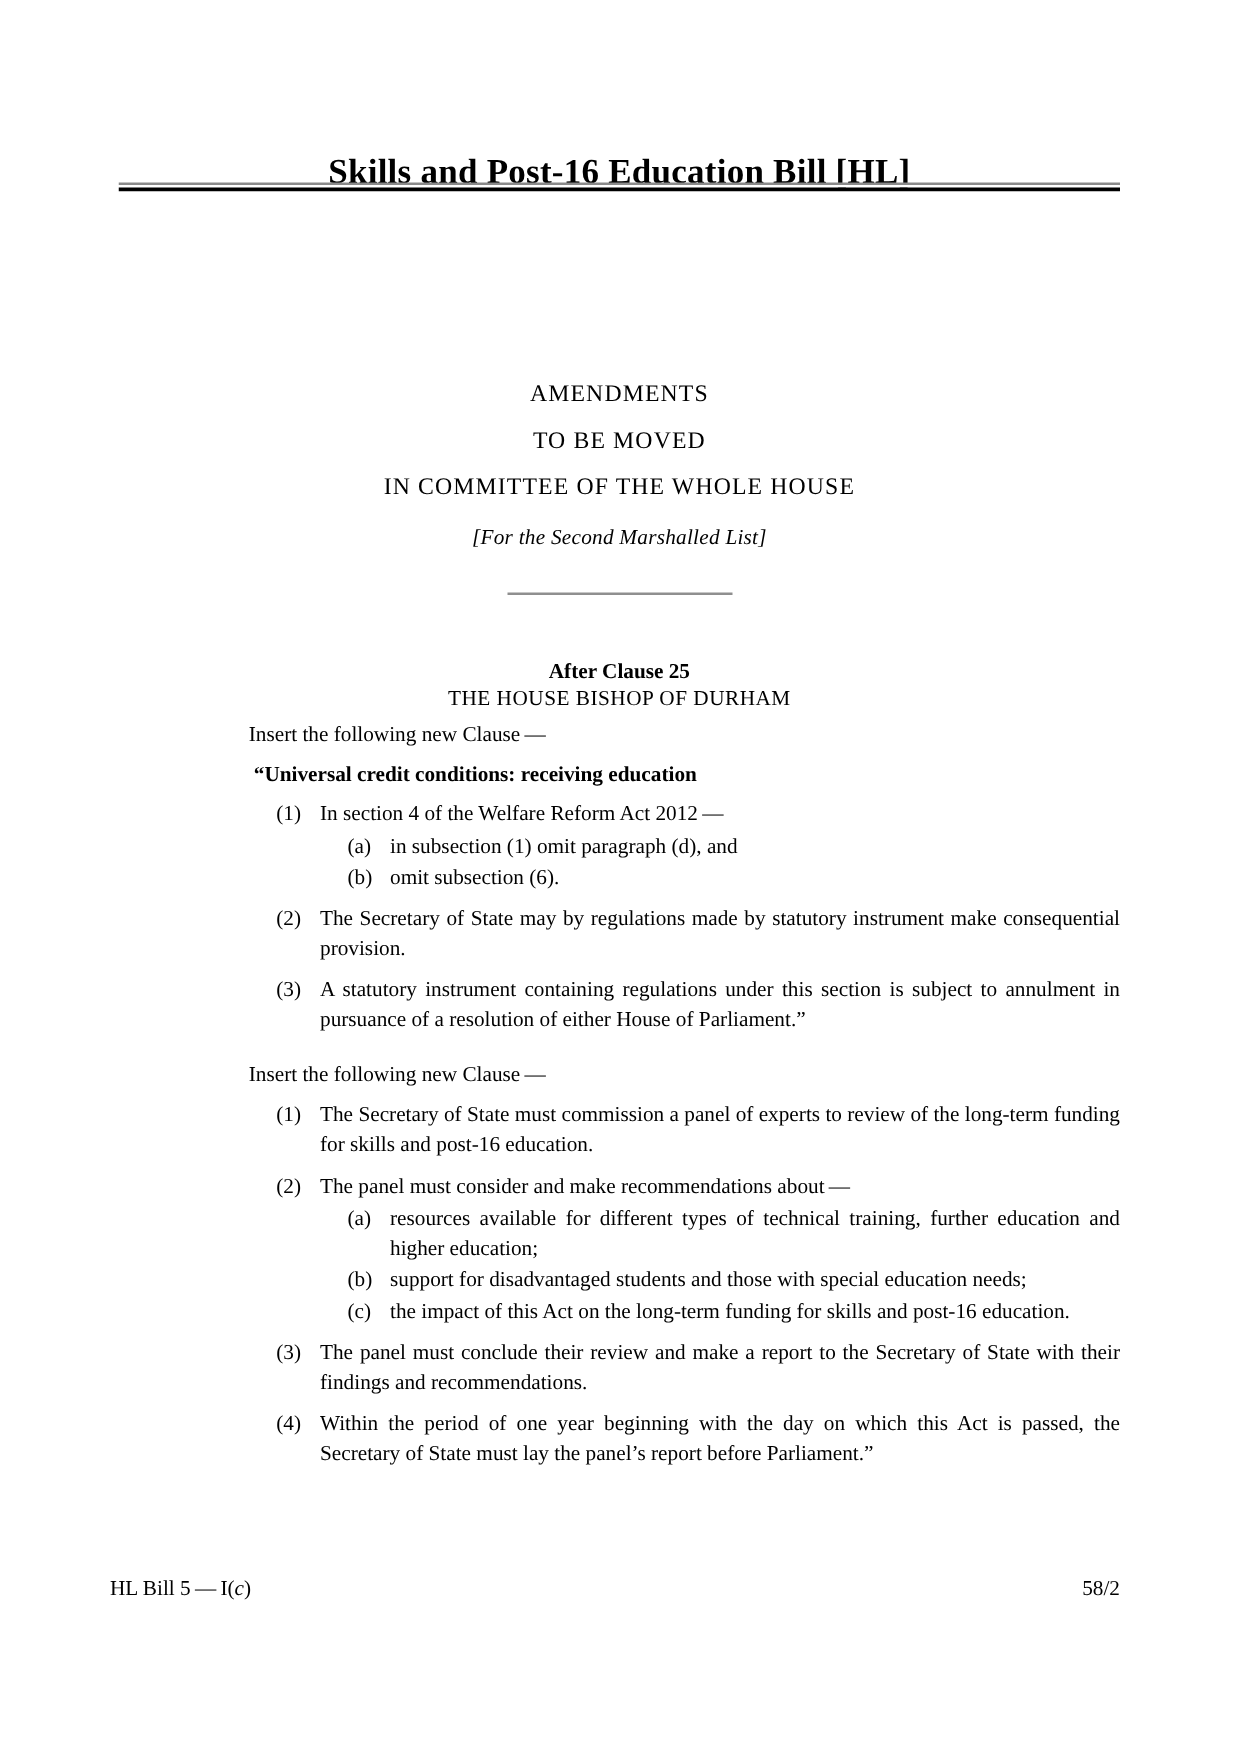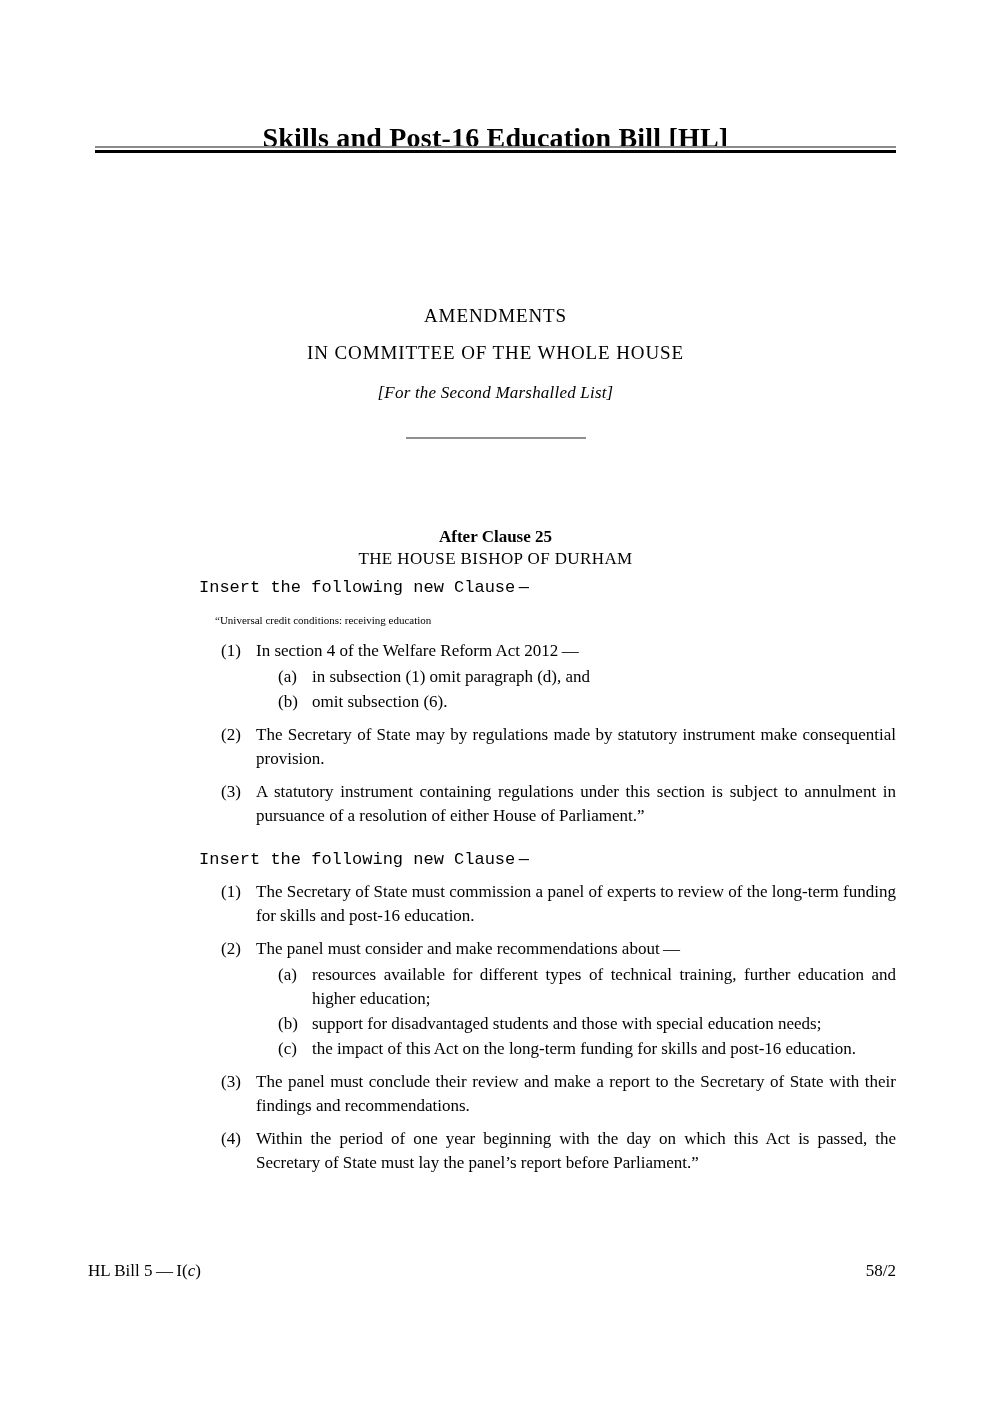--- a/index.html
+++ b/index.html
@@ -108,27 +108,26 @@
     left: 199px;
     top: 576px;
     width: 697px;
     font-size: 17px;
     line-height: 24px;
   }
   .insert-line {
     font-size: 17px;
     line-height: 24px;
     margin: 0 0 8px 0;
-    font-family: Liberation Mono, monospace;
   }
   .new-clause-title {
-    font-size: 11px;
-    font-weight: normal;
+    font-size: 17px;
+    font-weight: bold;
     line-height: 24px;
-    margin: 0 0 7px 16px;
+    margin: 0 0 7px 4px;
   }
 
   ol.lvl1, ol.lvl2 {
     list-style: none;
     margin: 0;
     padding: 0;
   }
   ol.lvl1 > li {
     position: relative;
     padding-left: 57px;
@@ -198,20 +197,21 @@
   <h1 class="doc-title">Skills and Post-16 Education Bill [HL]</h1>
 
   <div class="title-rules">
     <div class="rule-thin"></div>
     <div class="rule-gap"></div>
     <div class="rule-thick"></div>
   </div>
 
   <div class="preamble">
     <div class="line">AMENDMENTS</div>
+    <div class="line">TO BE MOVED</div>
     <div class="line">IN COMMITTEE OF THE WHOLE HOUSE</div>
     <div class="bracket-note">[For the Second Marshalled List]</div>
     <div class="short-rule-wrap">
       <div class="short-rule"></div>
     </div>
   </div>
 
   <div class="clause-heading">After Clause 25</div>
 
   <div class="mover">THE HOUSE BISHOP OF DURHAM</div>

